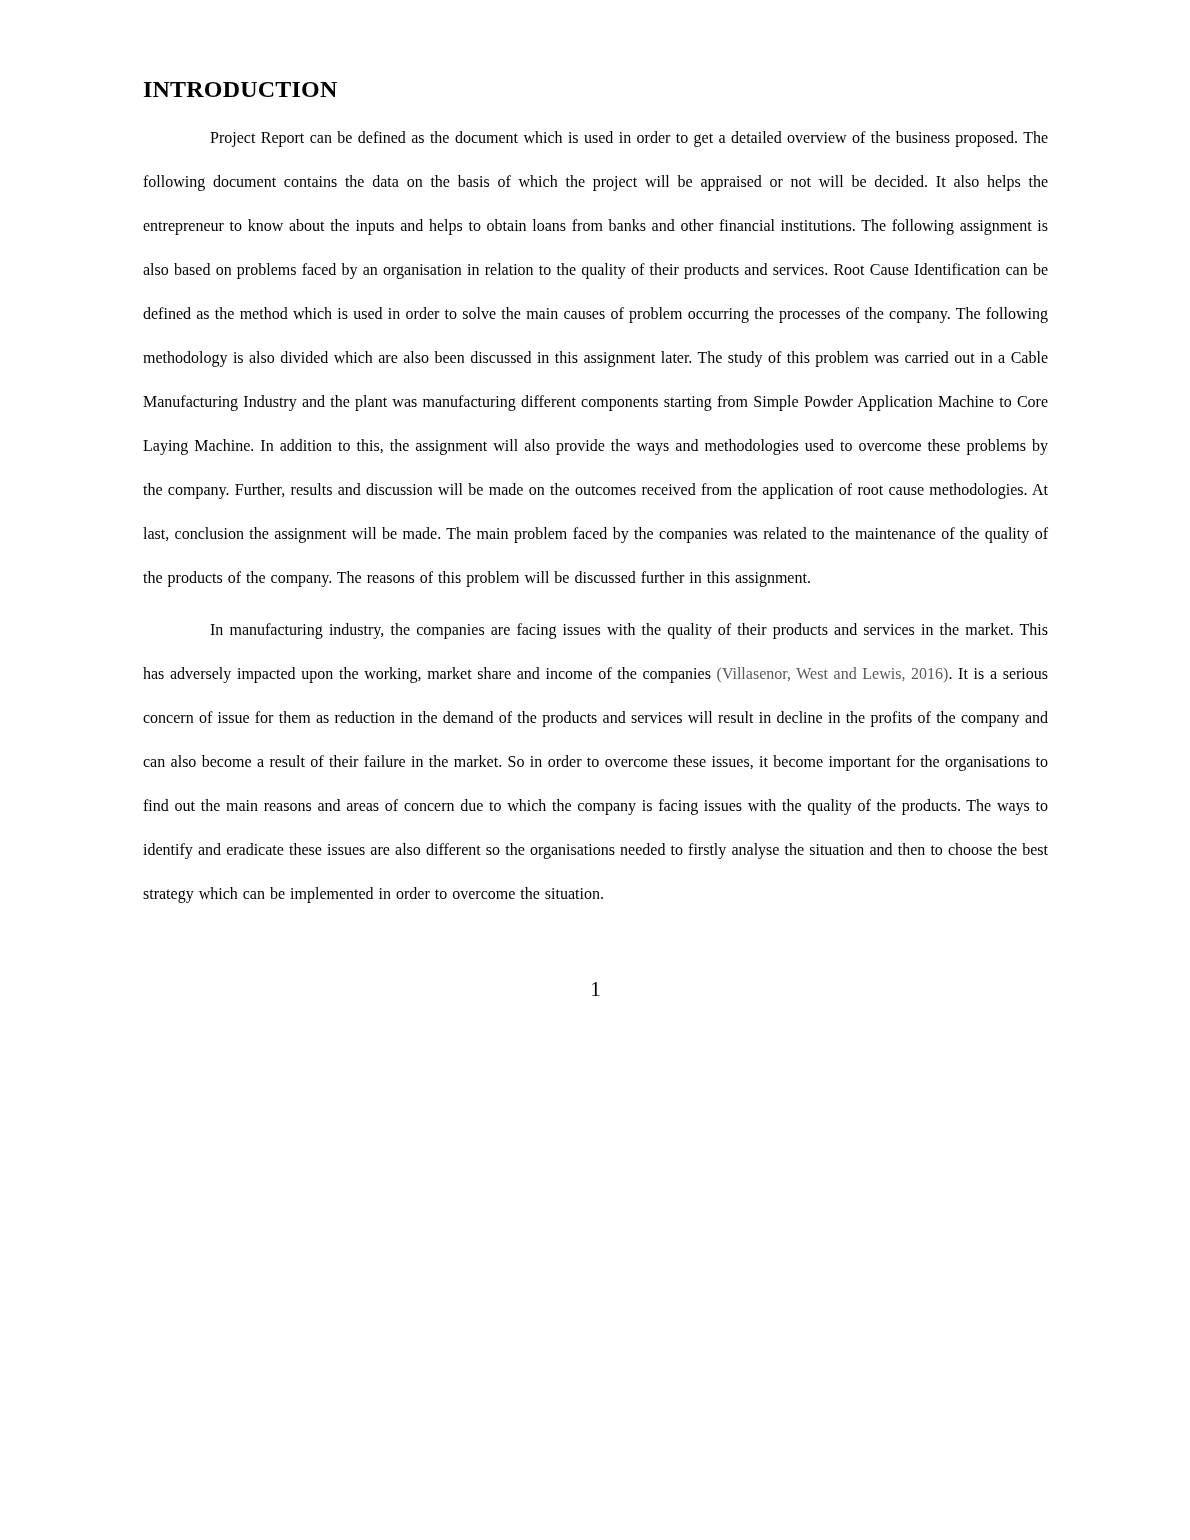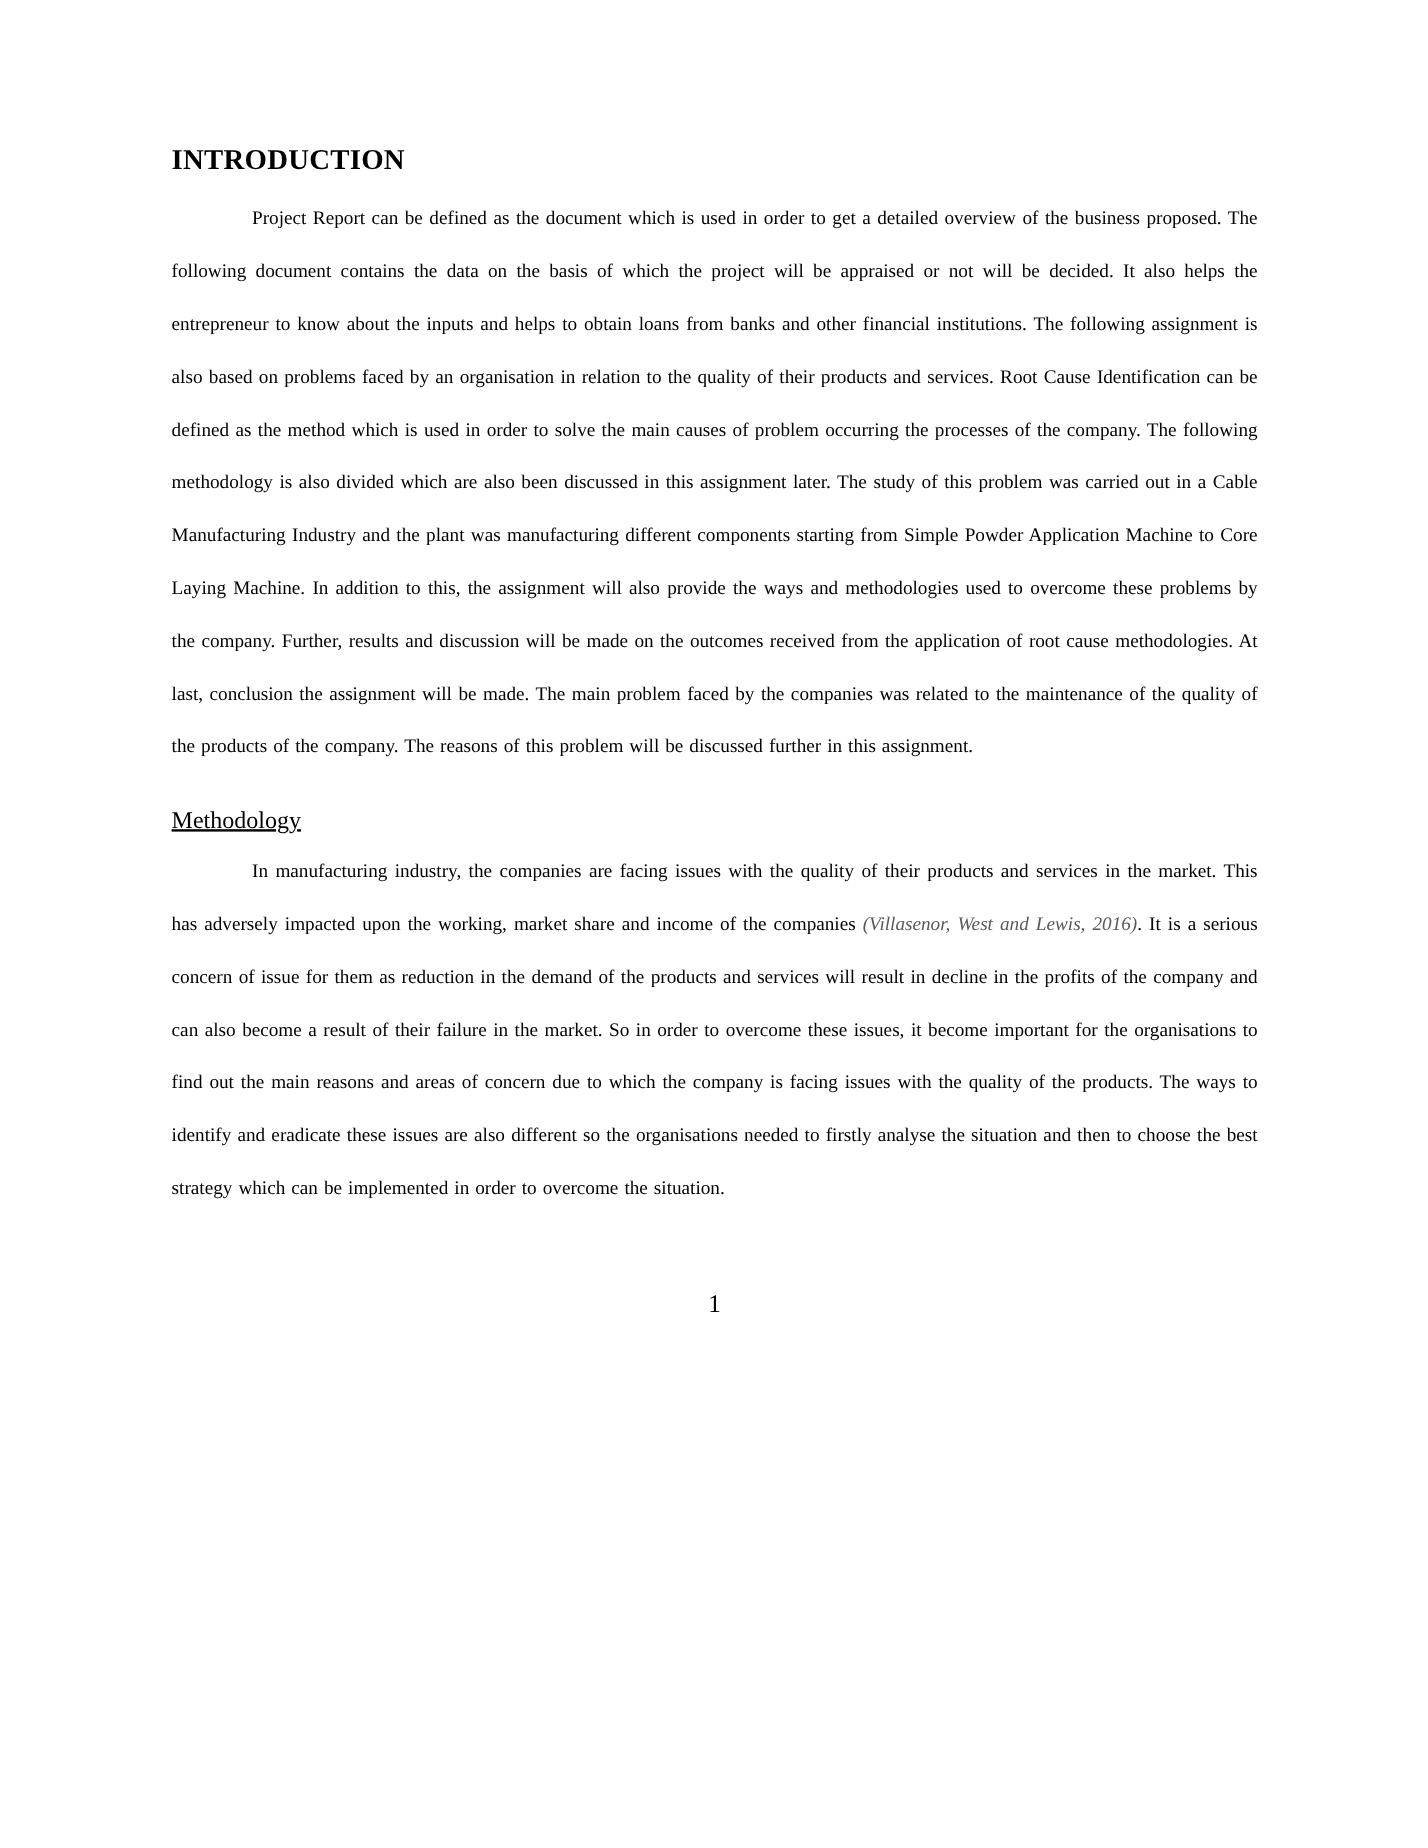--- a/index.html
+++ b/index.html
@@ -12,21 +12,21 @@
     width: 1190px;
     background: var(--page-bg);
     font-family: "Liberation Serif", "DejaVu Serif", serif;
     color: var(--text-color);
   }
   .page {
     position: relative;
     width: 1190px;
     height: 1156px;
     background: var(--page-bg);
-    padding: 119px 142px 0 143px;
+    padding: 74px 142px 0 143px;
     overflow: hidden;
   }
   .h-major {
     font-family: "Liberation Serif", "DejaVu Serif", serif;
     font-size: 24px;
     line-height: 30px;
     font-weight: bold;
     letter-spacing: 0.2px;
   }
   .h-main-body {
@@ -47,38 +47,36 @@
     text-justify: inter-word;
     text-indent: 67px;
     margin-top: 12px;
     word-spacing: 1px;
   }
   .para-2 {
     margin-top: 8px;
   }
   .citation {
     color: var(--citation-color);
-    font-style: italic;
   }
   .page-number {
     margin-top: 60px;
     text-align: center;
     font-size: 21px;
     line-height: 26px;
   }
 </style>
 </head>
 <body>
 
 <div class="page">
 
   <h1 class="h-major">INTRODUCTION</h1>
 
   <p class="body-para">Project Report can be defined as the document which is used in order to get a detailed overview of the business proposed. The following document contains the data on the basis of which the project will be appraised or not will be decided. It also helps the entrepreneur to know about the inputs and helps to obtain loans from banks and other financial institutions. The following assignment is also based on problems faced by an organisation in relation to the quality of their products and services. Root Cause Identification can be defined as the method which is used in order to solve the main causes of problem occurring the processes of the company. The following methodology is also divided which are also been discussed in this assignment later. The study of this problem was carried out in a Cable Manufacturing Industry and the plant was manufacturing different components starting from Simple Powder Application Machine to Core Laying Machine. In addition to this, the assignment will also provide the ways and methodologies used to overcome these problems by the company. Further, results and discussion will be made on the outcomes received from the application of root cause methodologies. At last, conclusion the assignment will be made. The main problem faced by the companies was related to the maintenance of the quality of the products of the company. The reasons of this problem will be discussed further in this assignment.</p>
 
 
-  <h2 class="h-sub">Methodology</h2>
 
   <p class="body-para para-2"><span>In manufacturing industry, the companies are facing issues with the quality of their products and services in the market. This has adversely impacted upon the working, market share and income of the companies </span><span class="citation">(Villasenor, West and Lewis, 2016)</span><span>. It is a serious concern of issue for them as reduction in the demand of the products and services will result in decline in the profits of the company and can also become a result of their failure in the market. So in order to overcome these issues, it become important for the organisations to find out the main reasons and areas of concern due to which the company is facing issues with the quality of the products. The ways to identify and eradicate these issues are also different so the organisations needed to firstly analyse the situation and then to choose the best strategy which can be implemented in order to overcome the situation.</span></p>
 
   <div class="page-number">1</div>
 
 </div>
 
 </body></html>

